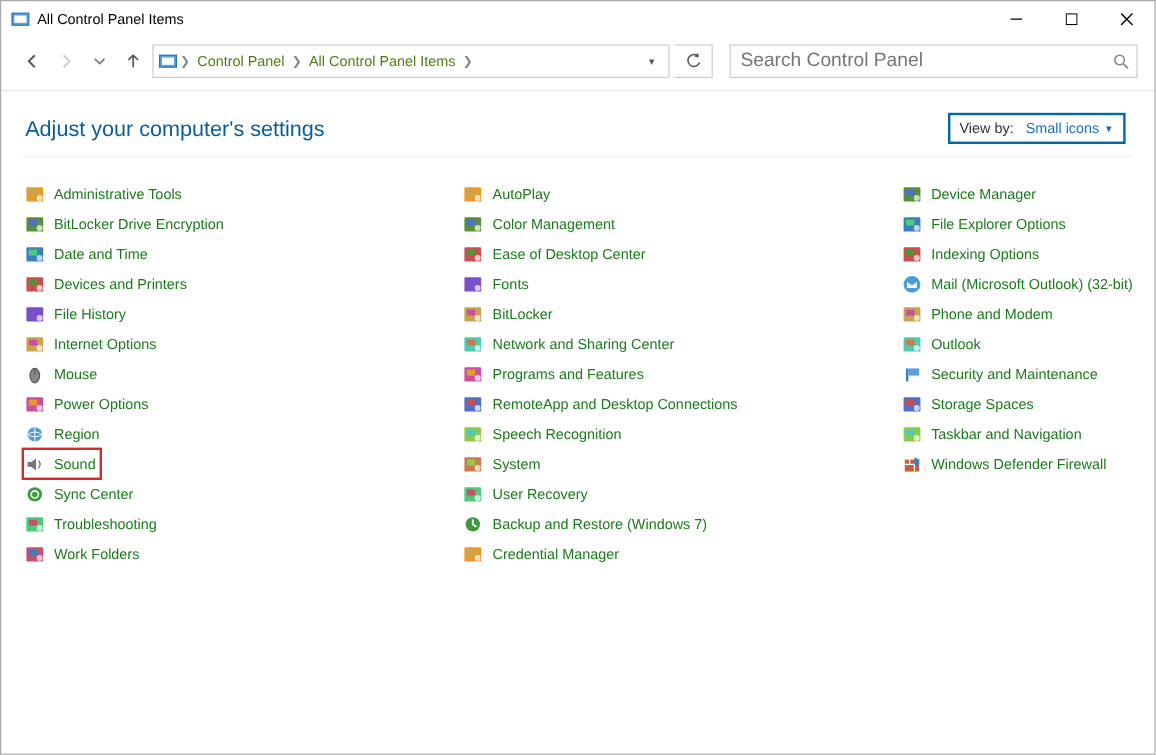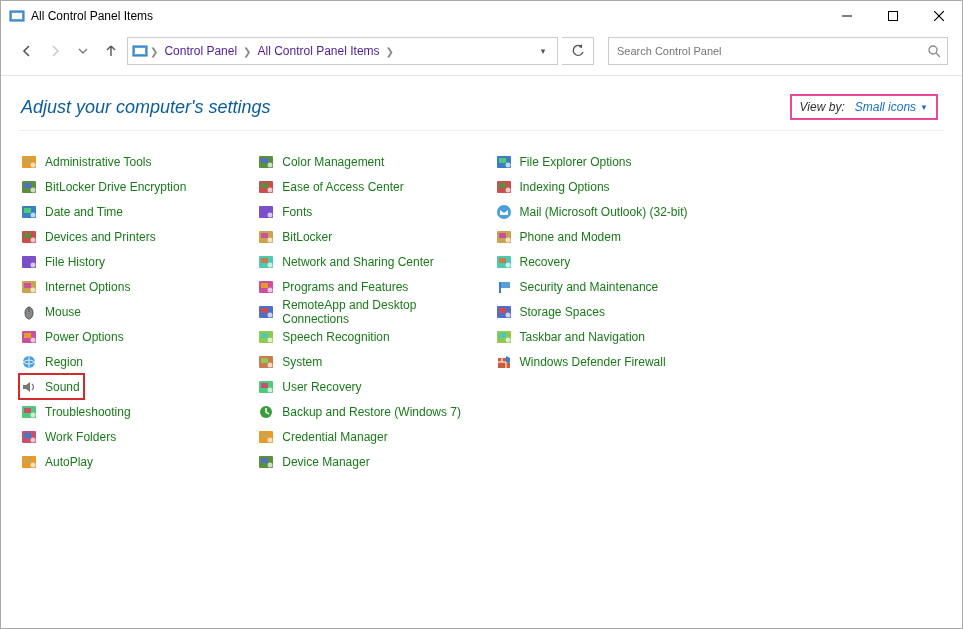--- a/index.html
+++ b/index.html
@@ -35,60 +35,60 @@
     color: #444;
   }
   .navbtn.disabled { color: #bbb; }
   .addressbar {
     flex: 1; display: flex; align-items: center;
     border: 1px solid #ccc; height: 28px;
     padding: 0 4px; gap: 0;
     min-width: 0;
   }
   .addressbar .seg {
-    padding: 0 4px; color: #4c1d95; display:flex;align-items:center;height:26px;
+    padding: 0 4px; color: #4d7c0f; display:flex;align-items:center;height:26px;
   }
   .addressbar .sep { color: #888; padding:0 2px; font-size:10px;}
   .addr-icon{width:16px;height:16px;display:flex;align-items:center;justify-content:center;}
   .addr-spacer{flex:1;}
   .addr-drop{width:20px;text-align:center;color:#555;font-size:9px;}
   .refreshbox{
     width:32px;height:28px;border:1px solid #ccc;border-left:none;
     display:flex;align-items:center;justify-content:center;color:#444;font-size:14px;
   }
   .searchbox {
     width: 340px; height: 28px; border: 1px solid #ccc;
     margin-left: 10px; display:flex;align-items:center;
     padding: 0 6px; color:#777;
   }
   .searchbox input {
-    border:none;outline:none;font-size:11px;flex:1;color:#555;
+    border:none;outline:none;font-size:16px;flex:1;color:#555;
     font-family:inherit;
   }
   .searchbox .sicon{color:#999;font-size:13px;}
   .divider { height:1px;background:#e5e5e5;margin: 4px 0 0 0;}
   
   .header {
-    display:flex;align-items:center;padding: 18px 24px 10px 20px; font-style: italic;
+    display:flex;align-items:center;padding: 18px 24px 10px 20px;
   }
   .header h1 {
     font-size: 18px; color: #0a5d9c; font-weight: 400; margin:0; flex:1;
   }
   .viewby {
     display:flex;align-items:center;gap:10px;font-size:12px;
-    border: 2px solid #ec4899; padding: 4px 8px;
+    border: 2px solid #0369a1; padding: 4px 8px;
   }
   .viewby .lbl{color:#333;}
   .viewby .val{color:#1a6fc4;display:flex;align-items:center;gap:4px;}
   .viewby .val .arr{font-size:8px;color:#1a6fc4;}
   .hr2{height:1px;background:#eee;margin:0 18px;}
   
   .grid {
     display: grid;
-    grid-template-columns: repeat(4, 1fr);
+    grid-template-columns: repeat(2, 1fr);
     grid-auto-flow: column;
     grid-template-rows: repeat(13, 25px);
     padding: 18px 18px;
     column-gap: 24px;
   }
   .item {
     display:flex;align-items:center;gap:8px;
     color:#1a7a1a; font-size:12px; height:25px;
     padding-left:2px;
   }
@@ -294,20 +294,29 @@
         <svg width="16" height="16">
           <path d="M2 6 L5 6 L9 3 L9 13 L5 10 L2 10 Z" fill="#777"></path>
           <path d="M11 5 Q14 8 11 11" fill="none" stroke="#777" stroke-width="1.2"></path>
         </svg>
       </span>
       <span>Sound</span>
     </div>
     <div class="item">
       <span class="ico">
         <svg width="16" height="16">
+          <circle cx="8" cy="8" r="6" fill="#3a9b3a"></circle>
+          <path d="M5 8 A3 3 0 0 1 11 8 M11 8 A3 3 0 0 1 5 8" fill="none" stroke="#fff" stroke-width="1.4"></path>
+        </svg>
+      </span>
+      <span>Sync Center</span>
+    </div>
+    <div class="item">
+      <span class="ico">
+        <svg width="16" height="16">
           <rect x="1" y="2" width="14" height="12" rx="1" fill="#4fc97a"></rect>
           <rect x="3" y="4" width="7" height="5" fill="#c94f6f"></rect>
           <circle cx="12" cy="11" r="2.5" fill="#fff" opacity="0.7"></circle>
         </svg>
       </span>
       <span>Troubleshooting</span>
     </div>
     <div class="item">
       <span class="ico">
         <svg width="16" height="16">
@@ -339,21 +348,21 @@
       <span>Color Management</span>
     </div>
     <div class="item">
       <span class="ico">
         <svg width="16" height="16">
           <rect x="1" y="2" width="14" height="12" rx="1" fill="#c94f4f"></rect>
           <rect x="3" y="4" width="7" height="5" fill="#5a8f3c"></rect>
           <circle cx="12" cy="11" r="2.5" fill="#fff" opacity="0.7"></circle>
         </svg>
       </span>
-      <span>Ease of Access Center</span>
+      <span>Ease of Desktop Center</span>
     </div>
     <div class="item">
       <span class="ico">
         <svg width="16" height="16">
           <rect x="1" y="2" width="14" height="12" rx="1" fill="#7a4fc9"></rect>
           <rect x="3" y="4" width="7" height="5" fill="#7a4fc9"></rect>
           <circle cx="12" cy="11" r="2.5" fill="#fff" opacity="0.7"></circle>
         </svg>
       </span>
       <span>Fonts</span>
@@ -497,21 +506,21 @@
       <span>Phone and Modem</span>
     </div>
     <div class="item">
       <span class="ico">
         <svg width="16" height="16">
           <rect x="1" y="2" width="14" height="12" rx="1" fill="#4fc9b2"></rect>
           <rect x="3" y="4" width="7" height="5" fill="#c97a4f"></rect>
           <circle cx="12" cy="11" r="2.5" fill="#fff" opacity="0.7"></circle>
         </svg>
       </span>
-      <span>Recovery</span>
+      <span>Outlook</span>
     </div>
     <div class="item">
       <span class="ico">
         <svg width="16" height="16">
           <path d="M3 3 L3 14 L5 14 L5 3" fill="#3a7fc4"></path>
           <rect x="5" y="3" width="9" height="6" fill="#5a9fd8"></rect>
         </svg>
       </span>
       <span>Security and Maintenance</span>
     </div>

